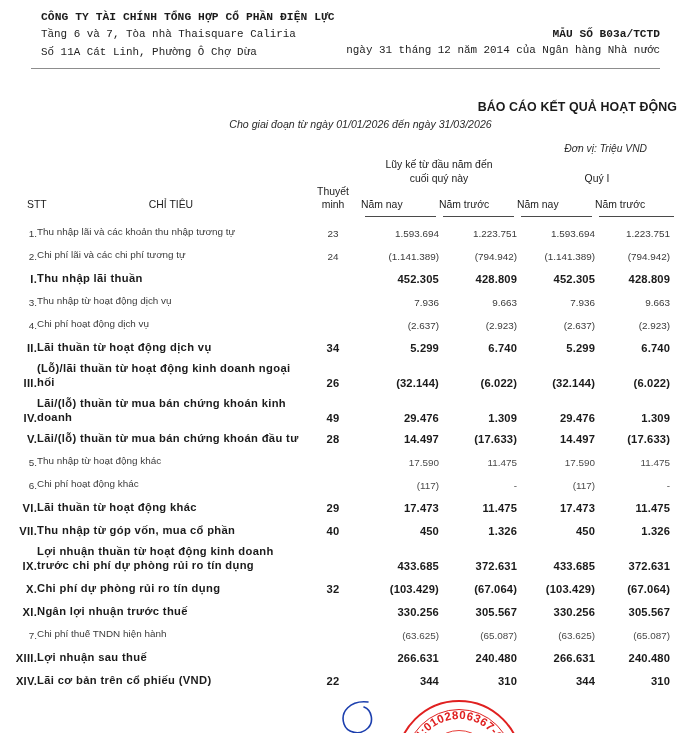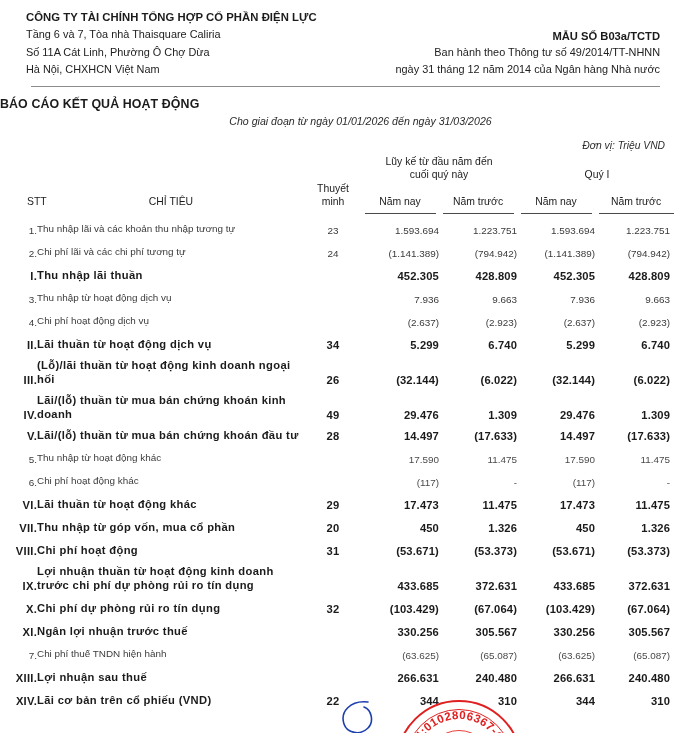--- a/index.html
+++ b/index.html
@@ -14,22 +14,23 @@
     font-family: "Liberation Sans", sans-serif;
     color: #1b1b1b;
     overflow: hidden;
     position: relative;
   }
 
   
   .letterhead {
     display: flex;
     justify-content: space-between;
-    align-items: flex-end;
-    padding: 9px 17px 0 26px;
+    align-items: flex-start;
+    padding: 9px 17px 0 41px;
+    font-family: Liberation Mono, monospace;
   }
   .lh-left { text-align: left; }
   .lh-right { text-align: right; }
 
   .company-name {
     font-size: 11.3px;
     font-weight: bold;
     letter-spacing: 0.05px;
     line-height: 17px;
     white-space: nowrap;
@@ -55,40 +56,40 @@
   }
 
   .rule {
     height: 0;
     border-top: 1px solid #8d8d8d;
     margin: 7px 17px 0 31px;
   }
 
   
   .report-title {
-    text-align: left;
+    text-align: right;
     font-size: 12.4px;
     font-weight: bold;
-    margin-top: 10px;
+    margin-top: 31px;
     letter-spacing: 0.1px;
   }
   .report-period {
     text-align: center;
     font-size: 10.6px;
     font-style: italic;
     margin-top: 4px;
     color: #2a2a2a;
     padding-left: 44px;
   }
   .unit-line {
     text-align: right;
     font-size: 10.3px;
     font-style: italic;
     margin-top: 13px;
-    padding-right: 12px;
+    padding-right: 30px;
     color: #2a2a2a;
   }
 
   
   table.fin {
     width: 677px;
     border-collapse: collapse;
     table-layout: fixed;
     margin-top: 4px;
   }
@@ -112,21 +113,21 @@
     line-height: 13.5px;
     color: #1b1b1b;
     padding-bottom: 3px;
   }
   .grp-q1 { padding-bottom: 16px; }
 
   
   .colhead {
     font-size: 10.4px;
     font-weight: normal;
-    text-align: center;
+    text-align: left;
     line-height: 13px;
     padding-bottom: 5px;
     color: #1b1b1b;
   }
   .colhead.stt  { text-align: left; padding-left: 22px; }
   .colhead.lbl  { text-align: center; }
   .colhead.note { text-align: center; margin-top: 44px; }
 
   .underline-row td { height: 6px; }
   .uline {
@@ -242,25 +243,23 @@
   }
 </style>
 </head>
 <body>
 
 <div class="letterhead">
   <div class="lh-left">
     <div class="company-name">CÔNG TY TÀI CHÍNH TỔNG HỢP CỔ PHẦN ĐIỆN LỰC</div>
     <div class="addr-line">Tầng 6 và 7, Tòa nhà Thaisquare Caliria</div>
     <div class="addr-line">Số 11A Cát Linh, Phường Ô Chợ Dừa</div>
-    <div class="addr-line">Hà Nội, CHXHCN Việt Nam</div>
   </div>
   <div class="lh-right">
     <div class="form-code">MẪU SỐ B03a/TCTD</div>
-    <div class="form-sub">Ban hành theo Thông tư số 49/2014/TT-NHNN</div>
     <div class="form-sub">ngày 31 tháng 12 năm 2014 của Ngân hàng Nhà nước</div>
   </div>
 </div>
 
 <div class="rule"></div>
 
 <div class="report-title">BÁO CÁO KẾT QUẢ HOẠT ĐỘNG</div>
 <div class="report-period">Cho giai đoạn từ ngày 01/01/2026 đến ngày 31/03/2026</div>
 <div class="unit-line">Đơn vị: Triệu VND</div>
 
@@ -433,35 +432,25 @@
         <td class="note">29</td>
         <td class="num">17.473</td>
         <td class="num">11.475</td>
         <td class="num">17.473</td>
         <td class="num c4">11.475</td>
       </tr>
       <tr class="datarow major">
         <td></td>
         <td class="stt">VII.</td>
         <td class="label">Thu nhập từ góp vốn, mua cổ phần</td>
-        <td class="note">20</td>
+        <td class="note">40</td>
         <td class="num">450</td>
         <td class="num">1.326</td>
         <td class="num">450</td>
         <td class="num c4">1.326</td>
-      </tr>
-      <tr class="datarow major">
-        <td></td>
-        <td class="stt">VIII.</td>
-        <td class="label">Chi phí hoạt động</td>
-        <td class="note">31</td>
-        <td class="num">(53.671)</td>
-        <td class="num">(53.373)</td>
-        <td class="num">(53.671)</td>
-        <td class="num c4">(53.373)</td>
       </tr>
       <tr class="datarow major two">
         <td></td>
         <td class="stt">IX.</td>
         <td class="label">Lợi nhuận thuần từ hoạt động kinh doanh trước chi phí dự phòng rủi ro tín dụng</td>
         <td class="note"></td>
         <td class="num">433.685</td>
         <td class="num">372.631</td>
         <td class="num">433.685</td>
         <td class="num c4">372.631</td>

